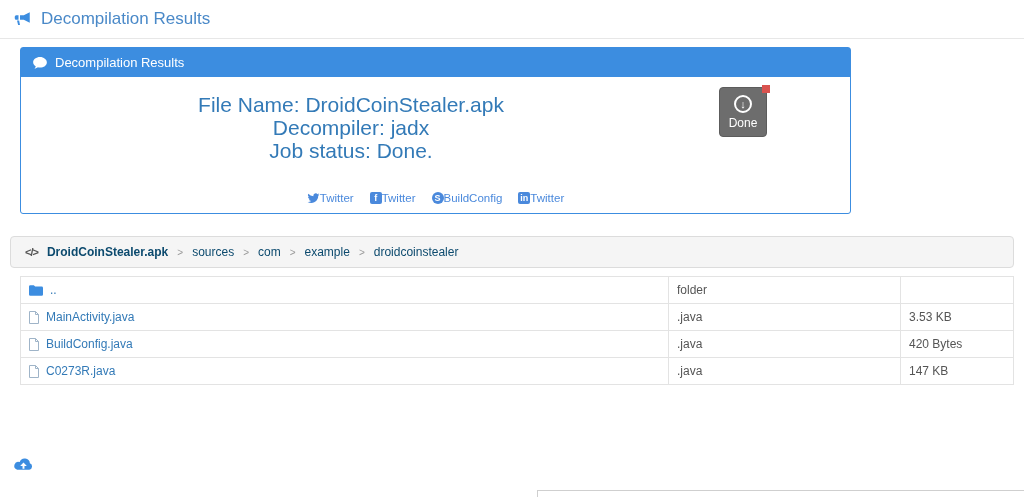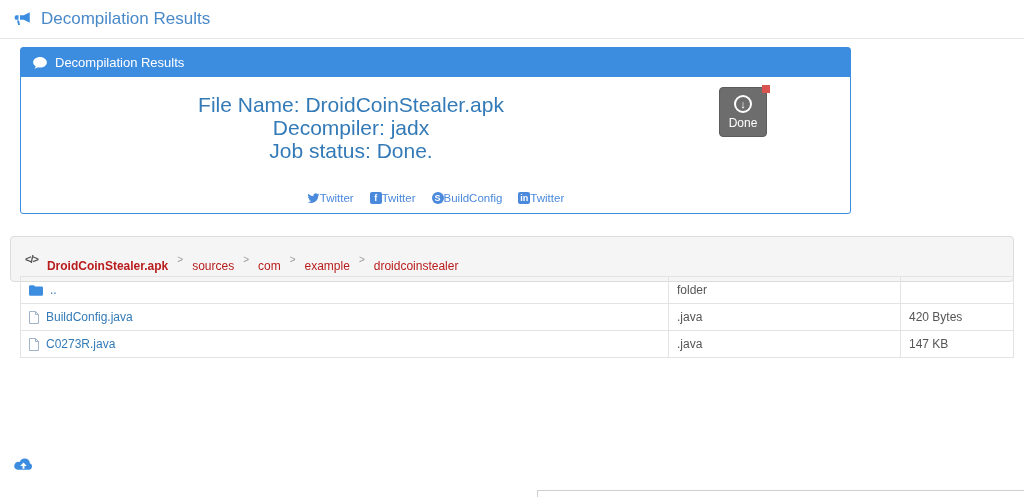--- a/index.html
+++ b/index.html
@@ -64,21 +64,21 @@
   }
 
   
   .breadcrumb {
     position:absolute; left:10px; top:236px; width:1004px;
     background:#f5f5f5; border:1px solid #dcdcdc; border-radius:4px;
     padding:8px 14px; display:flex; align-items:center; gap:9px;
     font-size:12px;
   }
   .code-icon { color:#555; font-weight:bold; font-size:11px; letter-spacing:-1px; }
-  .crumb { color:#b91c1c; cursor:pointer;margin-top:14px; }
+  .crumb { color:#0c4a6e; cursor:pointer; }
   .crumb.first { font-weight:bold; }
   .crumb-sep { color:#9a9a9a; font-size:10px; }
 
   
   .file-table {
     position:absolute; left:20px; top:276px; width:994px;
     border-collapse:collapse; font-size:12px;
   }
   .file-table td {
     border:1px solid #e3e3e3; height:27px; padding:0 8px; vertical-align:middle;
@@ -180,33 +180,46 @@
     <td class="c-type">folder</td>
     <td class="c-size"></td>
   </tr>
   <tr>
     <td class="c-name">
       <span class="name-wrap">
         <svg class="file-glyph" viewBox="0 0 10 13" fill="none" stroke="#9fb4c8" stroke-width="1">
           <path d="M.5.5h6l3 3v9h-9z"></path>
               <path d="M6.5.5v3h3"></path>
         </svg>
-        <span class="file-link">BuildConfig.java</span>
+        <span class="file-link">MainActivity.java</span>
       </span>
     </td>
     <td class="c-type">.java</td>
-    <td class="c-size">420 Bytes</td>
+    <td class="c-size">3.53 KB</td>
   </tr>
   <tr>
     <td class="c-name">
       <span class="name-wrap">
         <svg class="file-glyph" viewBox="0 0 10 13" fill="none" stroke="#9fb4c8" stroke-width="1">
           <path d="M.5.5h6l3 3v9h-9z"></path>
               <path d="M6.5.5v3h3"></path>
         </svg>
+        <span class="file-link">BuildConfig.java</span>
+      </span>
+    </td>
+    <td class="c-type">.java</td>
+    <td class="c-size">420 Bytes</td>
+  </tr>
+  <tr>
+    <td class="c-name">
+      <span class="name-wrap">
+        <svg class="file-glyph" viewBox="0 0 10 13" fill="none" stroke="#9fb4c8" stroke-width="1">
+          <path d="M.5.5h6l3 3v9h-9z"></path>
+              <path d="M6.5.5v3h3"></path>
+        </svg>
         <span class="file-link">C0273R.java</span>
       </span>
     </td>
     <td class="c-type">.java</td>
     <td class="c-size">147 KB</td>
   </tr>
 </tbody>
   </table>
 
 <svg class="upload-cloud" viewBox="0 0 22 16" fill="currentColor">

